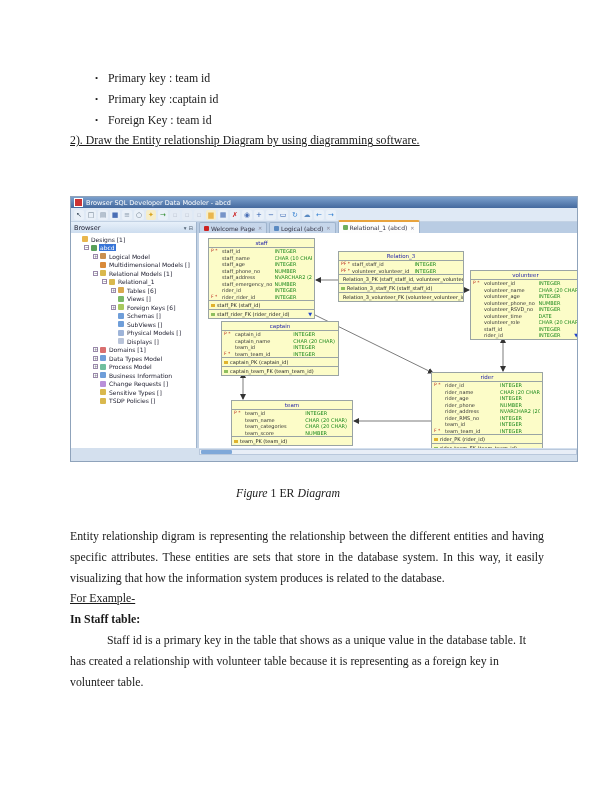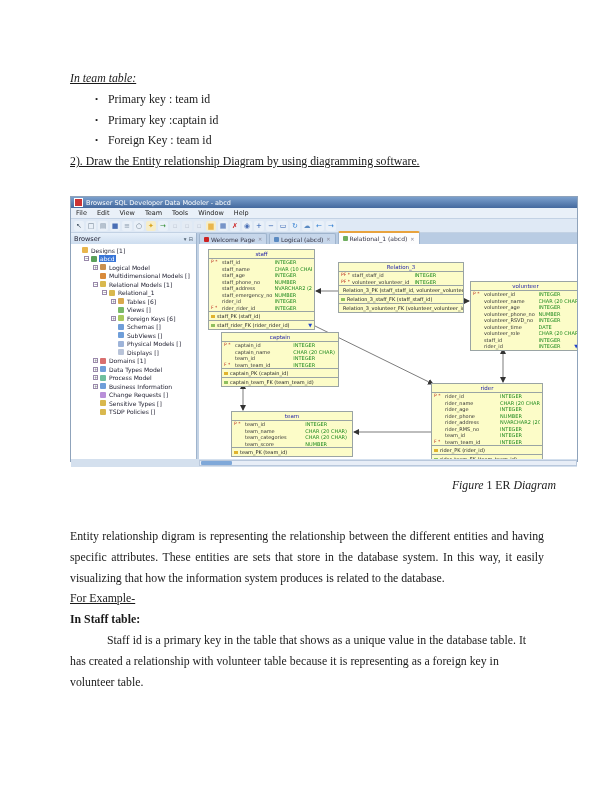--- a/index.html
+++ b/index.html
@@ -10,21 +10,21 @@
   .doc-top{position:absolute;left:70px;top:68px;width:474px;font-size:11.8px;line-height:20.8px;}
   .doc-bottom{position:absolute;left:70px;top:526px;width:474px;font-size:11.8px;line-height:20.8px;}
   .doc-top p,.doc-bottom p{margin:0;}
   p.iu{font-style:italic;text-decoration:underline;}
   p.u{text-decoration:underline;}
   p.b{font-weight:bold;}
   p.just{text-align:justify;}
   p.ind{text-indent:37px;}
   .bullet{position:relative;padding-left:38px;}
   .bullet .dot{position:absolute;left:25px;top:0;font-size:9px;}
-  .caption{position:absolute;left:0;top:474px;width:552px;margin:4px;text-align:right;
+  .caption{position:absolute;left:0;top:474px;width:552px;margin:12px;text-align:center;
            font-size:11.8px;}
   .caption i{font-style:italic;}
 
   
   .app{position:absolute;left:70px;top:196px;width:508px;height:266px;
        font-family:"DejaVu Sans", sans-serif;background:#d4e0ee;border:1px solid #8fa3bb;
        box-sizing:border-box;}
   .titlebar{height:11px;background:linear-gradient(#7ba0cd,#44699e);display:flex;align-items:center;
             padding:0 3px;color:#fff;font-size:6.5px;white-space:nowrap;overflow:hidden;}
   .appicon{width:7px;height:7px;background:#c33;border:1px solid #fff;margin-right:3px;flex:0 0 auto;}
@@ -78,41 +78,31 @@
   .hscroll{position:absolute;left:128px;top:1px;width:378px;height:6px;background:#e8eef7;
            border:1px solid #b9c8dc;box-sizing:border-box;}
   .hthumb{position:absolute;left:1px;top:0;width:31px;height:4px;background:#7fa8d9;border-radius:1px;}
 </style>
 </head>
 <body>
 
 <div class="page">
 
   <div class="doc-top" id="doc-top">
-      <p class="iu">In team table:</p>
       <div class="bullet"><span class="dot">•</span><span>Primary key : team id</span></div>
       <div class="bullet"><span class="dot">•</span><span>Primary key :captain id</span></div>
       <div class="bullet"><span class="dot">•</span><span>Foreign Key : team id</span></div>
       <p class="u">2). Draw the Entity relationship Diagram by using diagramming software. </p>
     </div>
 
   <div class="app">
     <div class="titlebar">
       <span class="appicon"></span>
       <span class="apptitle">Browser SQL Developer Data Modeler - abcd</span>
     </div>
-    <div class="menubar" id="menubar">
-        <span class="menu-item">File</span>
-        <span class="menu-item">Edit</span>
-        <span class="menu-item">View</span>
-        <span class="menu-item">Team</span>
-        <span class="menu-item">Tools</span>
-        <span class="menu-item">Window</span>
-        <span class="menu-item">Help</span>
-      </div>
     <div class="toolbar" id="toolbar">
         <span class="tb" style="background: rgb(233, 240, 248); color: rgb(68, 85, 102);">↖</span>
         <span class="tb" style="background: rgb(233, 240, 248); color: rgb(102, 119, 136);">□</span>
         <span class="tb" style="background: rgb(233, 240, 248); color: rgb(136, 153, 170);">▤</span>
         <span class="tb" style="background: rgb(233, 240, 248); color: rgb(74, 111, 181);">■</span>
         <span class="tb" style="background: rgb(233, 240, 248); color: rgb(136, 153, 170);">≡</span>
         <span class="tb" style="background: rgb(233, 240, 248); color: rgb(85, 102, 119);">○</span>
         <span class="tb" style="background: rgb(246, 237, 200); color: rgb(217, 165, 32);">✦</span>
         <span class="tb" style="background: rgb(233, 240, 248); color: rgb(46, 139, 46);">→</span>
         <span class="tb" style="background: rgb(228, 235, 244); color: rgb(192, 200, 212);">▫</span>

